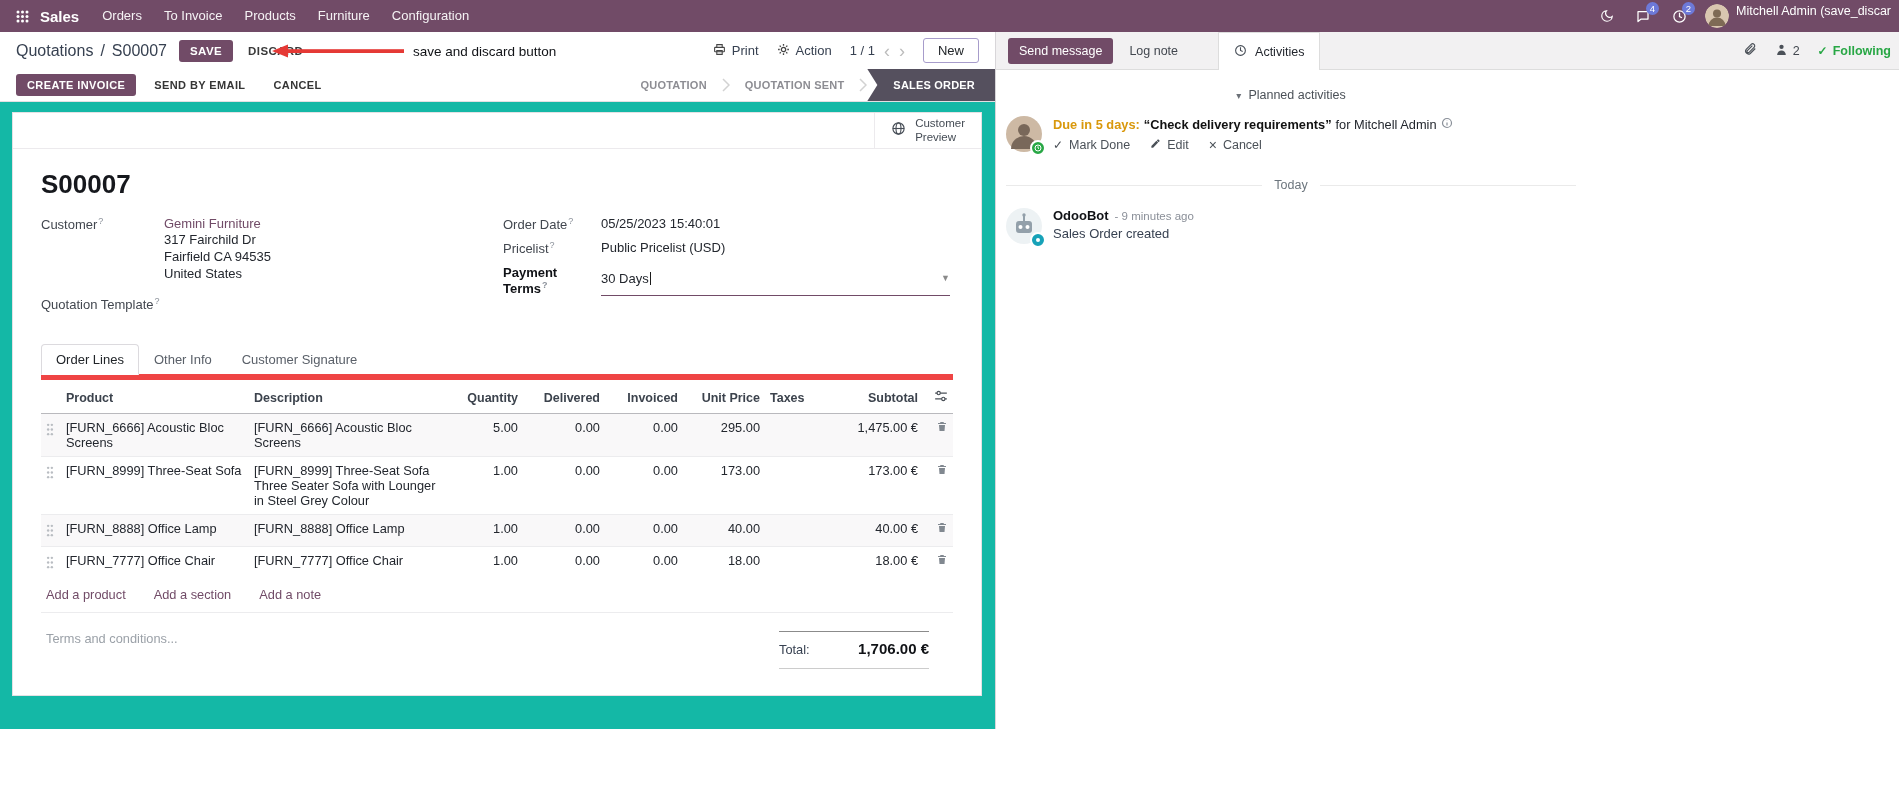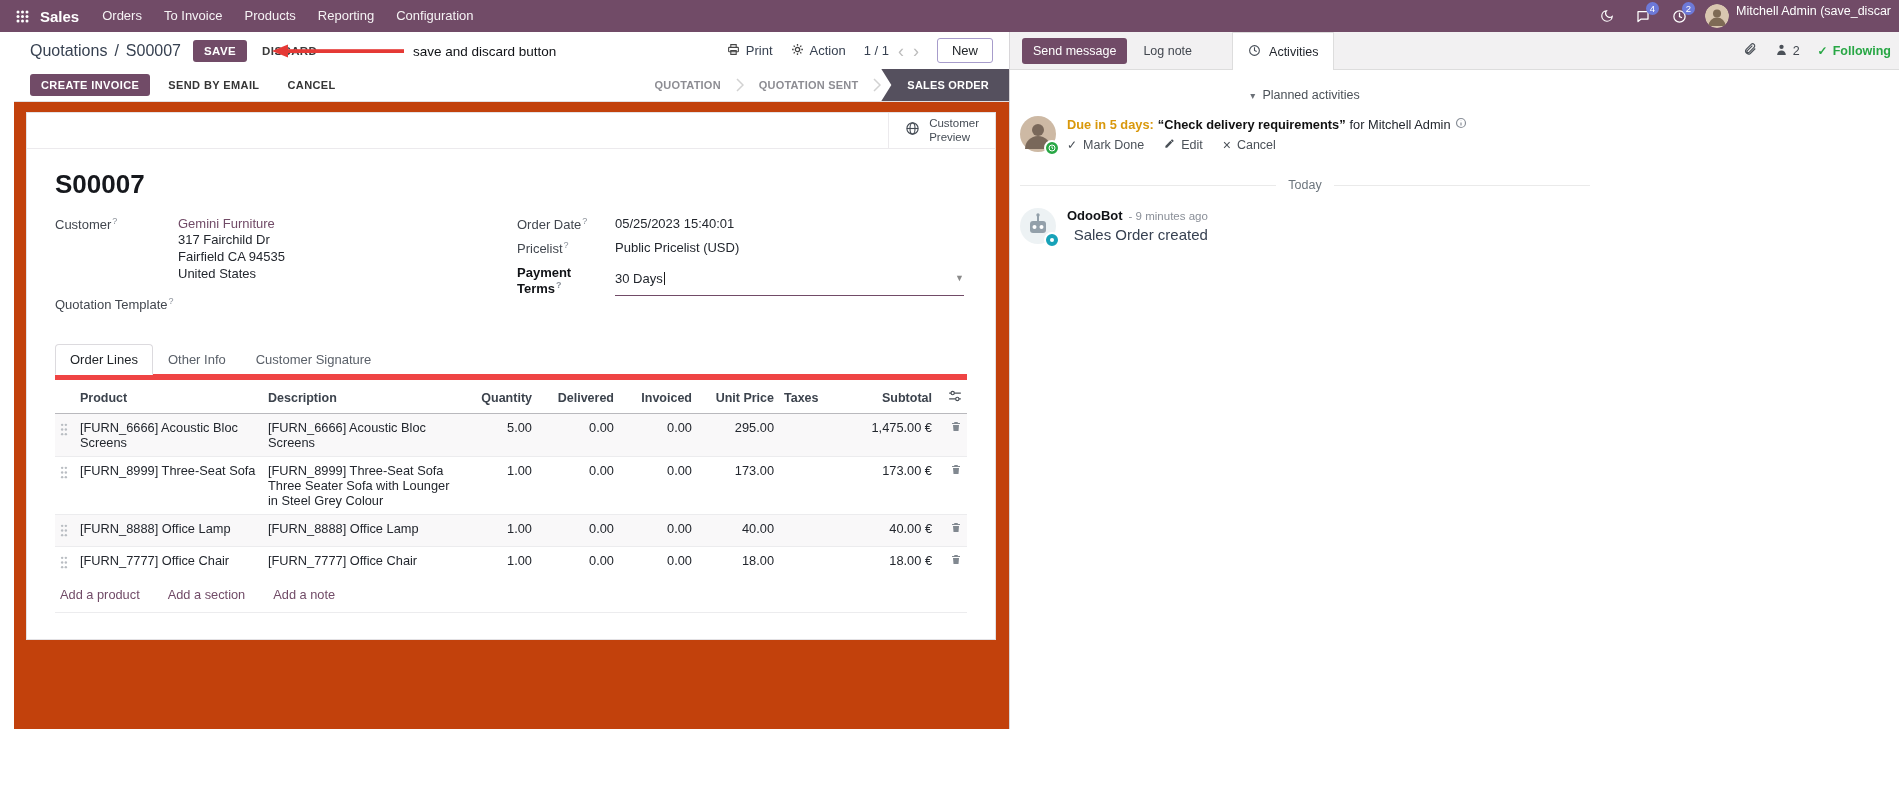--- a/index.html
+++ b/index.html
@@ -13,21 +13,21 @@
   .nav-menu { display: flex; }
   .nav-item { font-size: 13px; color: rgba(255,255,255,.93); padding: 0 11px; line-height: 32px; cursor: pointer; white-space: nowrap; }
   .nav-right { margin-left: auto; display: flex; align-items: center; gap: 4px; }
   .nav-icon-btn { position: relative; width: 32px; height: 32px; display: flex; align-items: center; justify-content: center; cursor: pointer; }
   .nav-badge { position: absolute; top: 2px; right: 0; background: #6d79d8; color: #fff; font-size: 9.5px; border-radius: 8px; padding: 1px 4px; line-height: 1.2; }
   .nav-user { display: flex; align-items: flex-start; gap: 7px; margin-left: 6px; max-width: 190px; overflow: hidden; cursor: pointer; }
   .nav-avatar { width: 24px; height: 24px; border-radius: 50%; overflow: hidden; flex: none; }
   .nav-username { font-size: 12.5px; white-space: nowrap; }
 
   
-  .main { display: flex; height: 697px; margin-left: 14px; }
+  .main { display: flex; height: 697px; }
   .left-pane { width: 995px; flex: none; display: flex; flex-direction: column; background: #fff; }
   .chatter { flex: 1; min-width: 0; border-left: 1px solid #d8d6d9; display: flex; flex-direction: column; background: #fff; }
 
   
   .control-panel { height: 37px; flex: none; display: flex; align-items: center; padding: 0 16px; }
   .breadcrumb { font-size: 16px; color: #374151; display: flex; align-items: baseline; gap: 7px; white-space: nowrap; }
   .bc-parent { cursor: pointer; }
   .save-btn { margin-left: 12px; background: #714B67; color: #fff; font-size: 11.5px; font-weight: 700; letter-spacing: .4px; padding: 5px 11px; border: none; border-radius: 3px; cursor: pointer; }
   .discard-btn { margin-left: 6px; background: none; border: none; color: #3a3a3a; font-size: 11.5px; font-weight: 700; letter-spacing: .4px; padding: 5px 9px; cursor: pointer; }
   .cp-right { margin-left: auto; display: flex; align-items: center; gap: 18px; }
@@ -39,21 +39,21 @@
   
   .statusbar { height: 33px; flex: none; display: flex; align-items: center; padding-left: 16px; border-bottom: 1px solid #e2e0e3; }
   .sb-btn-primary { background: #714B67; color: #fff; border: none; border-radius: 3px; font-size: 11px; font-weight: 700; letter-spacing: .4px; padding: 5px 11px; cursor: pointer; }
   .sb-btn { background: none; border: none; color: #353535; font-size: 11px; font-weight: 700; letter-spacing: .4px; padding: 5px 10px; margin-left: 8px; cursor: pointer; }
   .steps { margin-left: auto; display: flex; align-items: stretch; height: 100%; }
   .step { display: flex; align-items: center; padding: 0 15px; font-size: 11px; font-weight: 700; color: #8d8d93; letter-spacing: .2px; cursor: pointer; white-space: nowrap; }
   .step-sep { display: flex; align-items: center; }
   .step.active { background: #55505e; color: #fff; clip-path: polygon(0 0, 100% 0, 100% 100%, 0 100%, 10px 50%); padding: 0 20px 0 26px; }
 
   
-  .content { flex: 1; background: #c2410c; padding-top: 10px; overflow: hidden; }
+  .content { flex: 1; background: #14b8a6; padding-top: 10px; overflow: hidden; }
   .sheet { margin: 0 13px 0 12px; background: #fff; border: 1px solid #e3e1e4; min-height: 512px; }
   .sheet-top { height: 36px; border-bottom: 1px solid #eceaed; display: flex; justify-content: flex-end; }
   .preview-btn { display: flex; align-items: center; gap: 9px; padding: 0 16px; border-left: 1px solid #eceaed; cursor: pointer; }
   .preview-txt { font-size: 11.5px; color: #454c55; line-height: 1.2; }
   .sheet-body { padding: 0 28px 26px; }
   .sheet-title { font-size: 26px; font-weight: 600; color: #16181d; margin: 20px 0 16px; }
 
   .fields { display: flex; }
   .fcol-left { width: 462px; flex: none; }
   .fcol-right { flex: 1; }
@@ -125,21 +125,21 @@
   .act-action { display: flex; gap: 6px; align-items: center; cursor: pointer; }
 
   .day { display: flex; align-items: center; gap: 12px; margin: 26px 0 16px; }
   .day-line { flex: 1; height: 1px; background: #eaeaea; }
   .day-label { font-size: 12.5px; color: #6c757d; }
 
   .msg-text { margin-left: 11px; }
   .msg-head { display: flex; align-items: baseline; gap: 6px; justify-content: flex-end; }
   .msg-author { font-size: 13px; font-weight: 700; color: #101216; }
   .msg-time { font-size: 11.5px; color: #8a8f98; }
-  .msg-body { font-size: 15px; color: #374151; margin-top: 3px; text-align: right; }
+  .msg-body { font-size: 13px; color: #374151; margin-top: 3px; }
 
   
   .annotation { position: absolute; top: 41px; left: 272px; display: flex; align-items: center; z-index: 40; pointer-events: none; }
   .ann-text { margin-left: 9px; font-size: 13.5px; color: #101216; white-space: nowrap; }
 </style>
 </head>
 <body>
 
 <div class="screen">
 
@@ -155,21 +155,21 @@
           <circle cx="2" cy="11" r="1.5"></circle>
           <circle cx="6.5" cy="11" r="1.5"></circle>
           <circle cx="11" cy="11" r="1.5"></circle>
         </svg>
     </div>
     <div class="nav-brand">Sales</div>
     <div class="nav-menu">
       <div class="nav-item">Orders</div>
       <div class="nav-item">To Invoice</div>
       <div class="nav-item">Products</div>
-      <div class="nav-item">Reporting</div>
+      <div class="nav-item">Furniture</div>
       <div class="nav-item">Configuration</div>
     </div>
     <div class="nav-right">
       <div class="nav-icon-btn">
         <svg width="14" height="14" viewBox="0 0 24 24" fill="none" stroke="#fff" stroke-width="2">
             <path d="M21 12.8A9 9 0 1 1 11.2 3a7 7 0 0 0 9.8 9.8z"></path>
           </svg>
       </div>
       <div class="nav-icon-btn">
         <svg width="16" height="15" viewBox="0 0 24 24" fill="none" stroke="#fff" stroke-width="2">
@@ -458,20 +458,29 @@
                   </tr>
                 </tbody>
               </table>
 
               <div class="add-links">
                 <span class="link">Add a product</span>
                 <span class="link">Add a section</span>
                 <span class="link">Add a note</span>
               </div>
 
+              <div class="sheet-bottom">
+                <div class="terms">Terms and conditions...</div>
+                <div class="total-box">
+                  <div class="total-line">
+                    <span class="total-label">Total:</span>
+                    <span class="total-value">1,706.00 €</span>
+                  </div>
+                </div>
+              </div>
             </div>
 
           </div>
         </div>
       </div>
     </div>
 
     <div class="chatter">
       <div class="chatter-top">
         <button class="send-btn">Send message</button>

